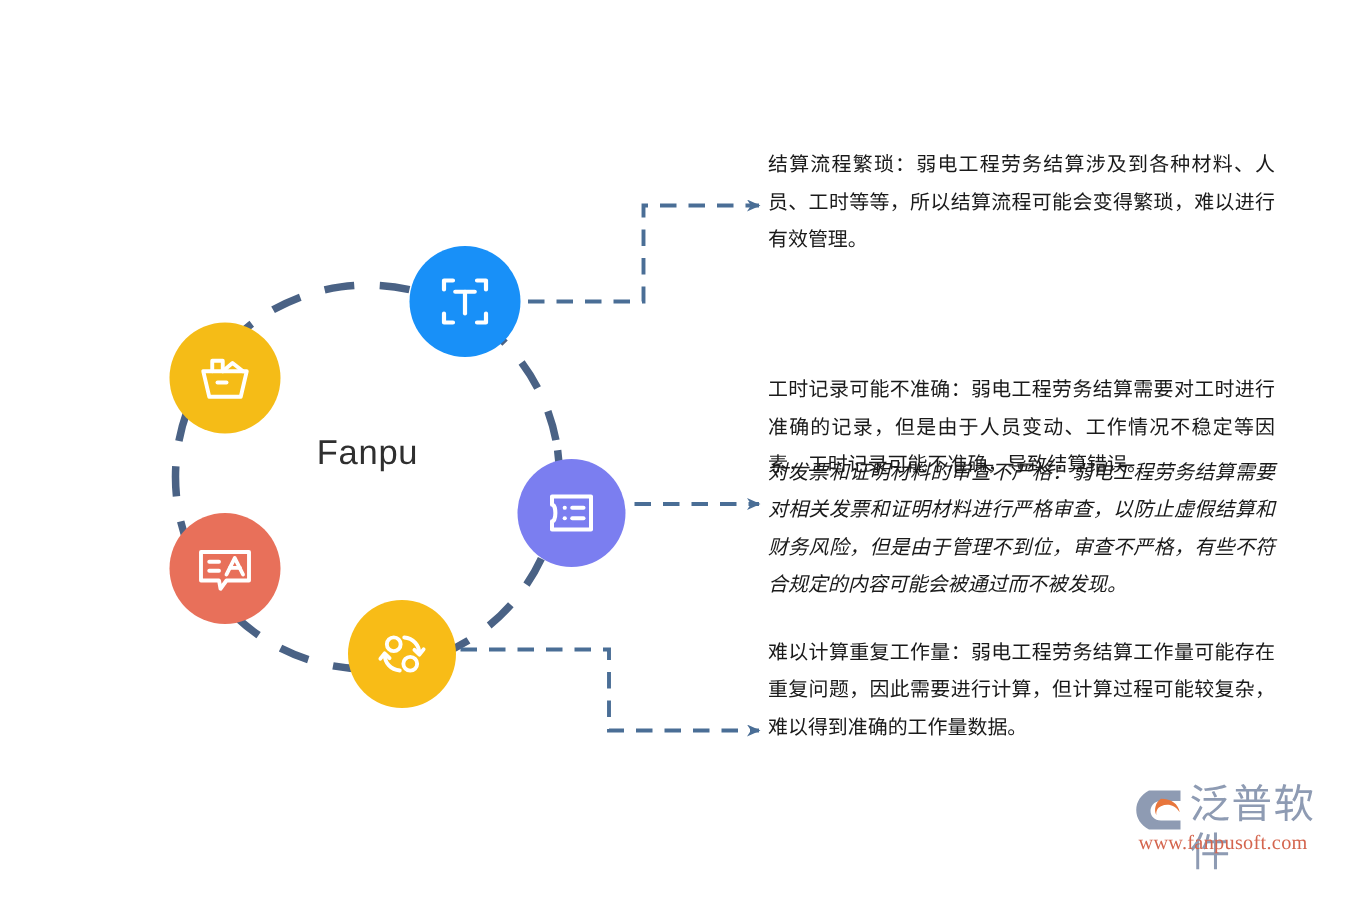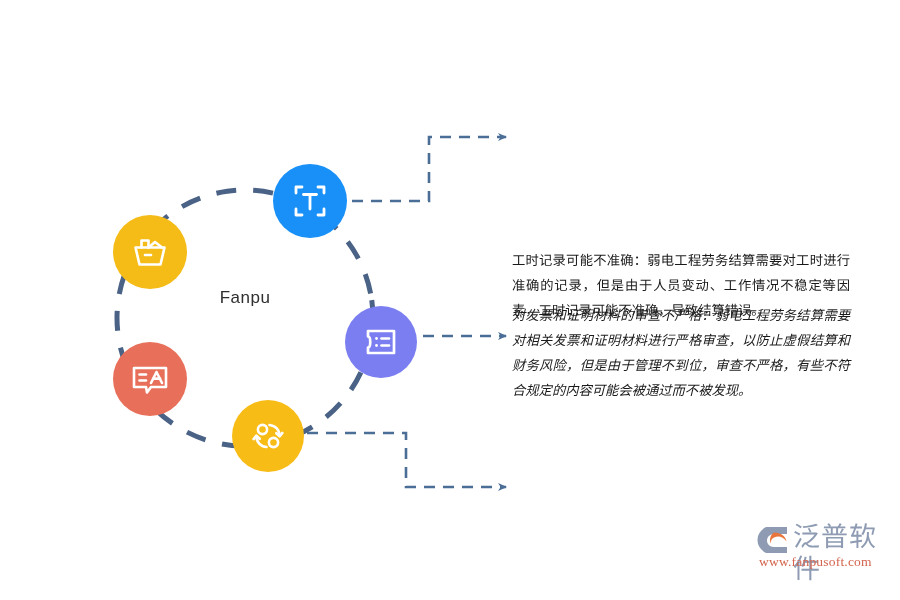--- a/index.html
+++ b/index.html
@@ -28,21 +28,21 @@
     height: 600px;
   }
 
   
   .center-label {
     position: absolute;
     left: 160px;
     top: 288px;
     width: 170px;
     text-align: center;
-    font-size: 17px;
+    font-size: 23px;
     color: #2f2f2f;
     letter-spacing: 0.5px;
     font-family: "Liberation Sans", "DejaVu Sans", sans-serif;
   }
 
   
   .node {
     position: absolute;
     border-radius: 50%;
     display: flex;
@@ -187,25 +187,27 @@
 
         <path d="M11.5,17.5 L18,17.5"></path>
         <path d="M11.5,23.5 L18,23.5"></path>
 
         <path d="M23,26 L28.5,15 L34,26"></path>
         <path d="M25.3,21.6 L32,21.6"></path>
       </svg>
     </span>
   </div>
 
+  <div class="text-block" style="top:98px;">结算流程繁琐：弱电工程劳务结算涉及到各种材料、人员、工时等等，所以结算流程可能会变得繁琐，难以进行有效管理。</div>
 
   <div class="text-block" style="top:203px;margin-top:45px;">工时记录可能不准确：弱电工程劳务结算需要对工时进行准确的记录，但是由于人员变动、工作情况不稳定等因素，工时记录可能不准确，导致结算错误。</div>
 
   <div class="text-block" style="top:303px;font-style:italic;">对发票和证明材料的审查不严格：弱电工程劳务结算需要对相关发票和证明材料进行严格审查，以防止虚假结算和财务风险，但是由于管理不到位，审查不严格，有些不符合规定的内容可能会被通过而不被发现。</div>
 
+  <div class="text-block" style="top:423px;">难以计算重复工作量：弱电工程劳务结算工作量可能存在重复问题，因此需要进行计算，但计算过程可能较复杂，难以得到准确的工作量数据。</div>
 
   <div id="logo">
     <span id="logo-mark">
       <svg width="34" height="30" viewBox="0 0 34 30" xmlns="http://www.w3.org/2000/svg">
 
         <path d="M9,2 L30,2 L30,9 L17,9 C12,9 10,13 10,15.5 C10,19 12.5,22 17,22 L30,22 L30,28 L9,28 C3.5,25 0.5,20.5 0.5,15 C0.5,9.5 3.5,5 9,2 Z" fill="#8e9bb3"></path>
 
         <path d="M17,7.5 C24,7.5 28.5,11 29.5,16.5 C26,11.5 21.5,10.5 17,12.5 C14.5,13.6 13.5,16 14,18.5 C12,15.5 13.3,9.5 17,7.5 Z" fill="#e8763c"></path>
       </svg>
     </span>

